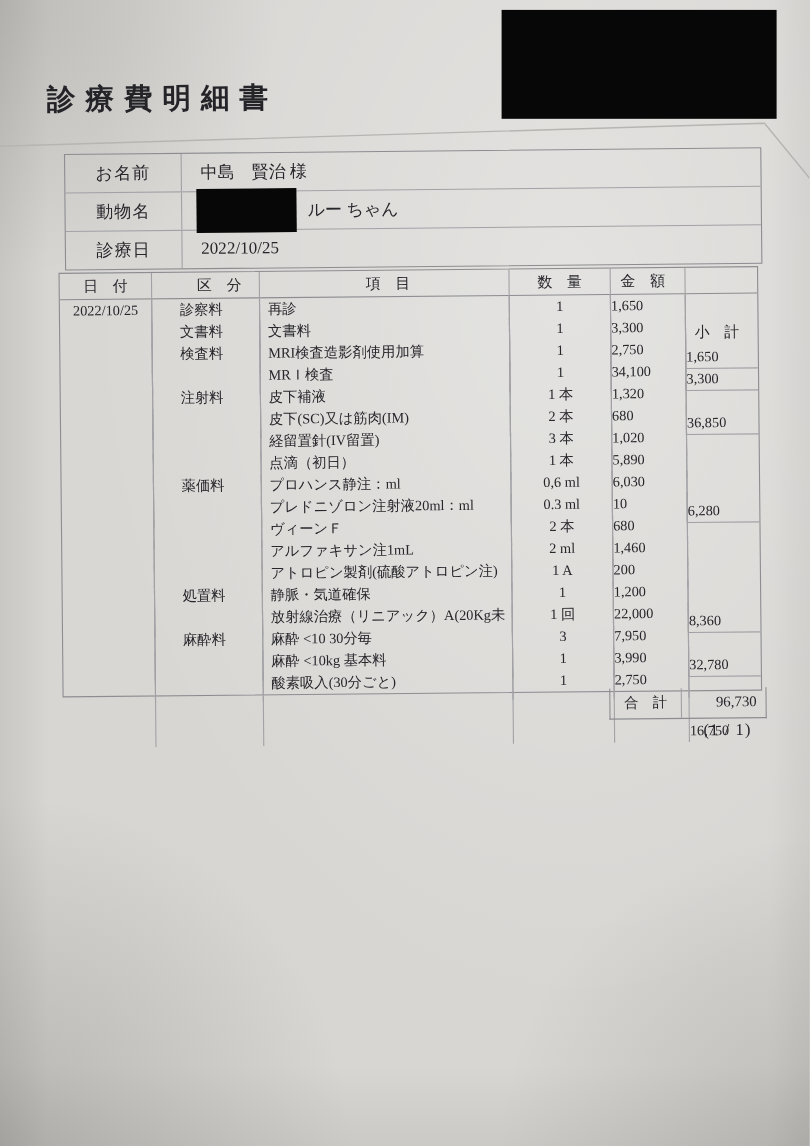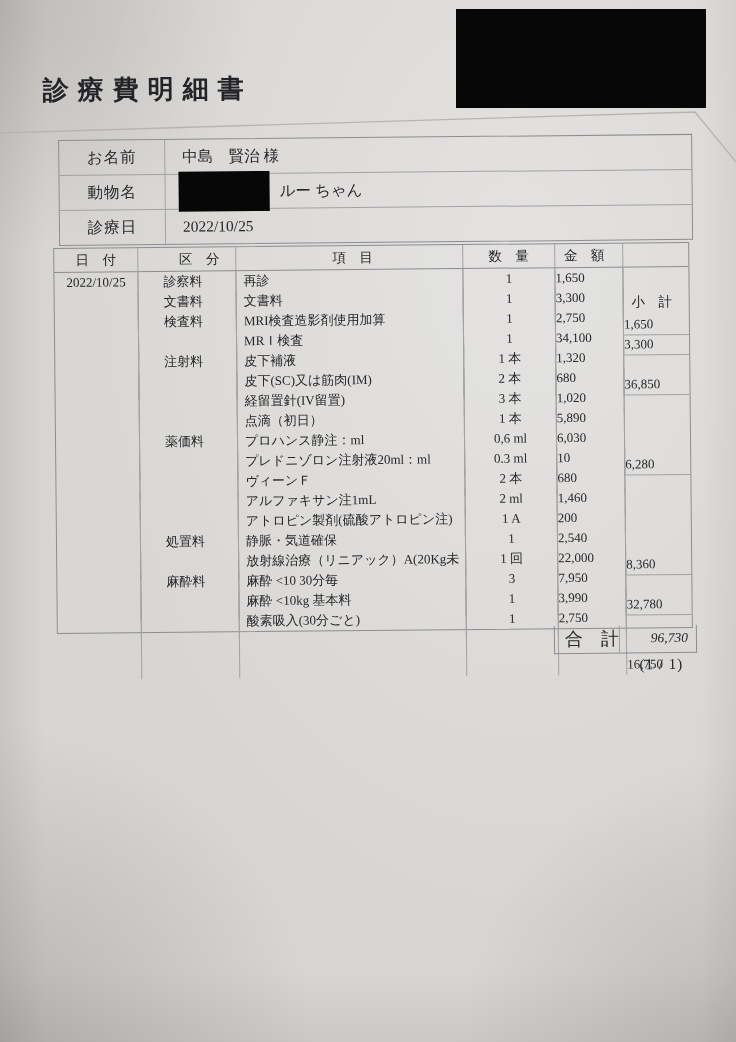--- a/index.html
+++ b/index.html
@@ -74,24 +74,24 @@
   .cell-qty{text-align:center;}
   .cell-amount,.cell-subtotal{text-align:left;padding-right:9px;}
   .group-end{border-bottom:1px solid var(--line-soft);}
   
   .total-box{
     position:absolute;left:553px;top:628px;height:27px;display:flex;
     border:1px solid var(--line);border-top:none;box-sizing:content-box;
   }
   .total-label{
     width:64px;border-right:1px solid var(--line-soft);
-    text-align:right;font-size:18px;line-height:26px;
+    text-align:center;font-size:13px;line-height:26px;
   }
   .total-value{
-    width:68px;text-align:right;padding-right:8px;font-size:13.5px;line-height:26px;font-style:italic;
+    width:68px;text-align:right;padding-right:8px;font-size:13.5px;line-height:26px;
   }
   .pagination{
     position:absolute;left:553px;top:659px;width:133px;
     text-align:right;padding-right:4px;font-size:15px;letter-spacing:1px;
     box-sizing:border-box;
   }
 </style>
 </head>
 <body>
 
@@ -233,21 +233,21 @@
           <div class="cell cell-item">アトロピン製剤(硫酸アトロピン注)</div>
           <div class="cell cell-qty">1 A</div>
           <div class="cell cell-amount">200</div>
           <div class="cell cell-subtotal group-end">8,360</div>
         </div>
         <div class="trow">
           <div class="cell cell-date"></div>
           <div class="cell cell-category">処置料</div>
           <div class="cell cell-item">静脈・気道確保</div>
           <div class="cell cell-qty">1</div>
-          <div class="cell cell-amount">2,540</div>
+          <div class="cell cell-amount">1,200</div>
           <div class="cell cell-subtotal"></div>
         </div>
         <div class="trow">
           <div class="cell cell-date"></div>
           <div class="cell cell-category"></div>
           <div class="cell cell-item">放射線治療（リニアック）A(20Kg未</div>
           <div class="cell cell-qty">1 回</div>
           <div class="cell cell-amount">22,000</div>
           <div class="cell cell-subtotal group-end">32,780</div>
         </div>

